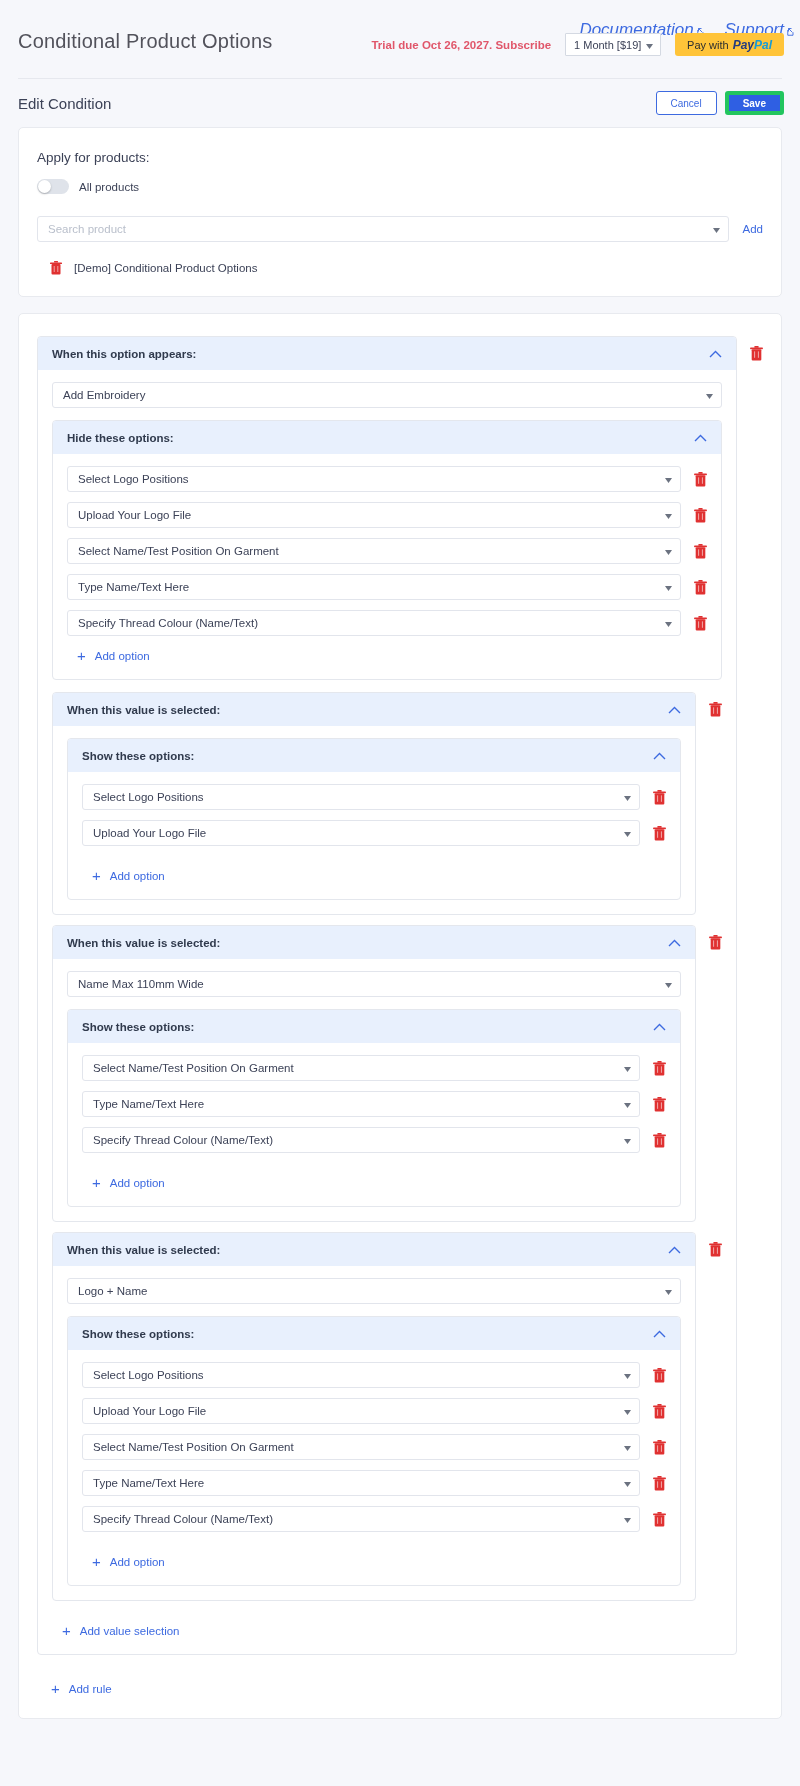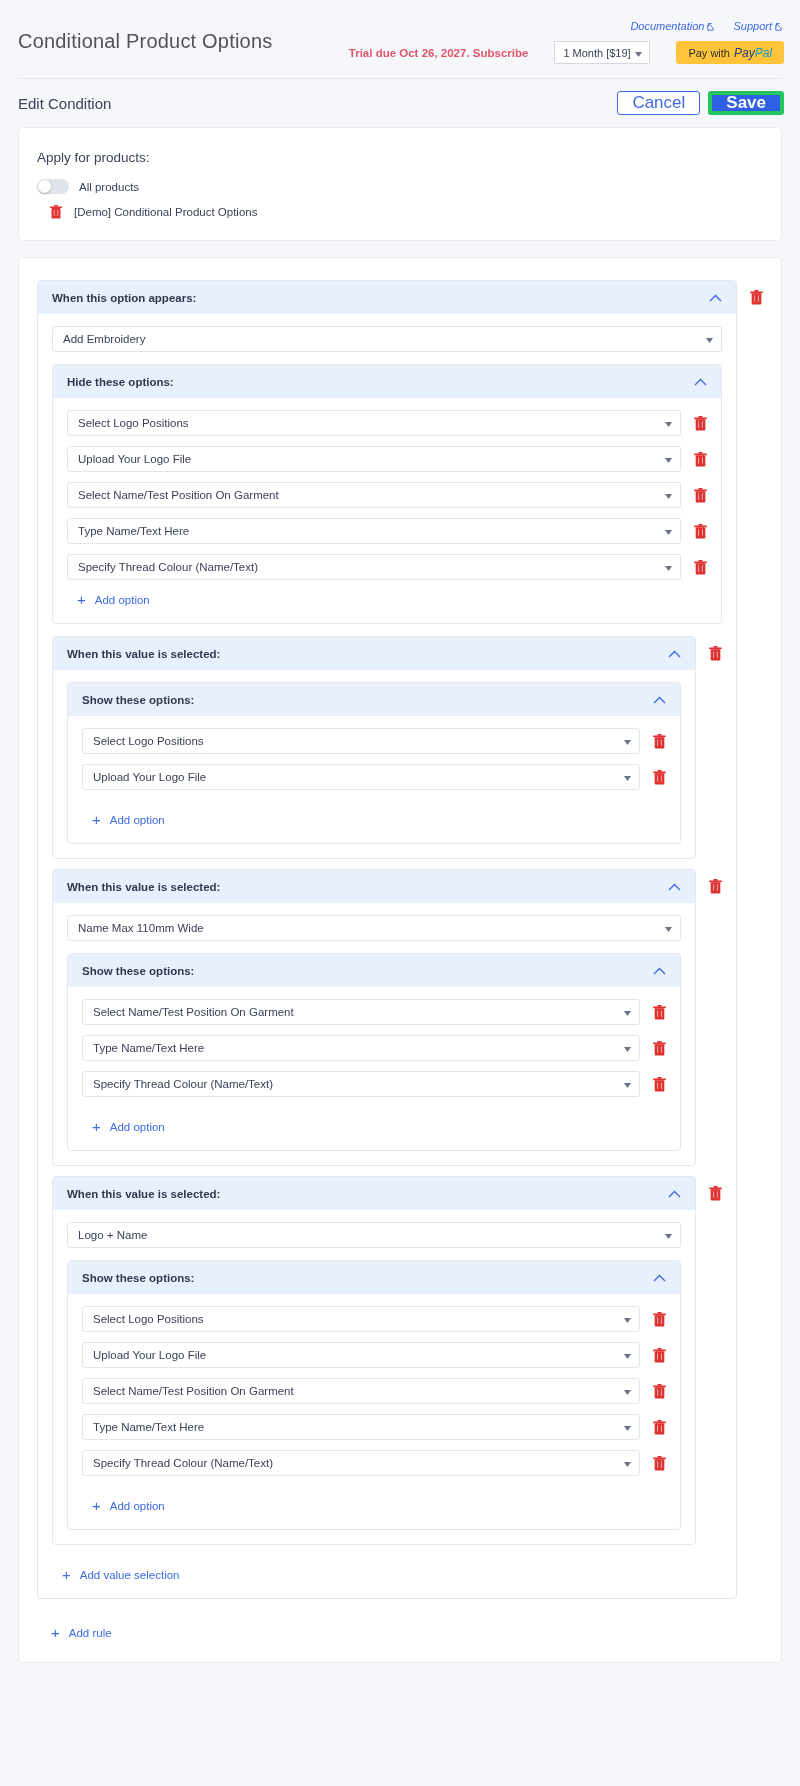--- a/index.html
+++ b/index.html
@@ -21,40 +21,40 @@
     font-size: 20px;
     font-weight: 400;
     color: #52525b;
     letter-spacing: .2px;
     position: absolute;
     left: 18px;
     top: 30px;
   }
   .top-links {
     position: absolute;
-    right: 16px;
+    right: 4px;
     top: 20px;
-    font-size: 11px;
+    font-size: 17px;
   }
   .top-links a {
     color: #3d6ae0;
     text-decoration: none;
     margin-left: 14px;
     font-style: italic;
     white-space: nowrap;
   }
   .ext-icon { display:inline-block; margin-left:3px; vertical-align:-1px; }
 
   .billing-row {
     position: absolute;
     right: 16px;
-    top: 41px;
+    top: 33px;
     display: flex;
     align-items: center;
-    gap: 26px;
+    gap: 14px;
   }
   .trial-text {
     color: #e0566a;
     font-size: 11.5px;
     font-weight: bold;
     white-space: nowrap;
   }
   .plan-select {
     width: 96px;
     height: 23px;
@@ -80,38 +80,38 @@
     height: 23px;
     padding: 0 12px;
     font-size: 11px;
     color: #2c2e2f;
     display: flex;
     align-items: center;
     gap: 4px;
     cursor: pointer;
     white-space: nowrap;
   }
-  .pp-logo { font-weight: normal; font-size: 12px; font-style: italic; text-align: right; }
+  .pp-logo { font-weight: bold; font-size: 12px; font-style: italic; text-align: right; }
   .pp-pay { color: #253b80; }
   .pp-pal { color: #179bd7; }
 
   .divider { height: 1px; background: #e6e8ee; margin: 0 18px; }
 
   
   .sub-header {
     height: 48px;
     display: flex;
     align-items: center;
     justify-content: space-between;
     padding: 0 16px 0 18px;
   }
   .page-title { font-size: 15px; color: #3c4257; font-weight: 400; }
   .sub-actions { display: flex; gap: 8px; align-items: center; }
   .btn {
-    font-size: 17px;
+    font-size: 10px;
     border-radius: 3px;
     height: 24px;
     padding: 0 14px;
     cursor: pointer;
     display: flex;
     align-items: center;
     justify-content: center;
   }
   .btn-cancel { background:#fff; border:1px solid #3d6ae0; color:#3d6ae0; }
   .btn-save { background:#2f5fe3; border:4px solid #22c55e; color:#fff; font-weight:bold; }
@@ -124,21 +124,21 @@
     margin: 0 18px 16px 18px;
     padding: 22px 18px 20px 18px;
   }
   .card-title {
     font-size: 13.5px;
     color: #3c4257;
     margin-bottom: 14px;
   }
 
   
-  .toggle-row { display:flex; align-items:center; gap:10px; margin-bottom: 4px; }
+  .toggle-row { display:flex; align-items:center; gap:10px; margin-bottom: 22px; }
   .toggle {
     width: 32px; height: 15px;
     background: #dfe3ea;
     border-radius: 8px;
     position: relative;
     cursor: pointer;
     flex: none;
   }
   .toggle .knob {
     position:absolute; left:1px; top:1px;
@@ -256,20 +256,29 @@
 <div class="card">
   <div class="card-title">Apply for products:</div>
 
   <div class="toggle-row">
     <div class="toggle">
         <div class="knob"></div>
       </div>
     <span class="toggle-label">All products</span>
   </div>
 
+  <div class="search-row">
+    <div class="select-box placeholder">
+      <span>Search product</span>
+      <span class="caret"><svg width="7" height="5" viewBox="0 0 7 5">
+            <path d="M0 0h7L3.5 5z" fill="#6b7280"></path>
+          </svg></span>
+    </div>
+    <a class="add-link">Add</a>
+  </div>
 
   <div class="product-row">
     <span class="trash">
         <svg width="12" height="14" viewBox="0 0 12 14">
           <rect x="1.5" y="3" width="9" height="10.5" rx="1" fill="#e03131"></rect>
           <rect x="0" y="1.4" width="12" height="1.6" rx=".6" fill="#e03131"></rect>
           <rect x="4" y="0" width="4" height="1.6" rx=".5" fill="#e03131"></rect>
           <rect x="3.7" y="5" width="1" height="6" fill="#fff" opacity=".55"></rect>
           <rect x="7.3" y="5" width="1" height="6" fill="#fff" opacity=".55"></rect>
         </svg>

